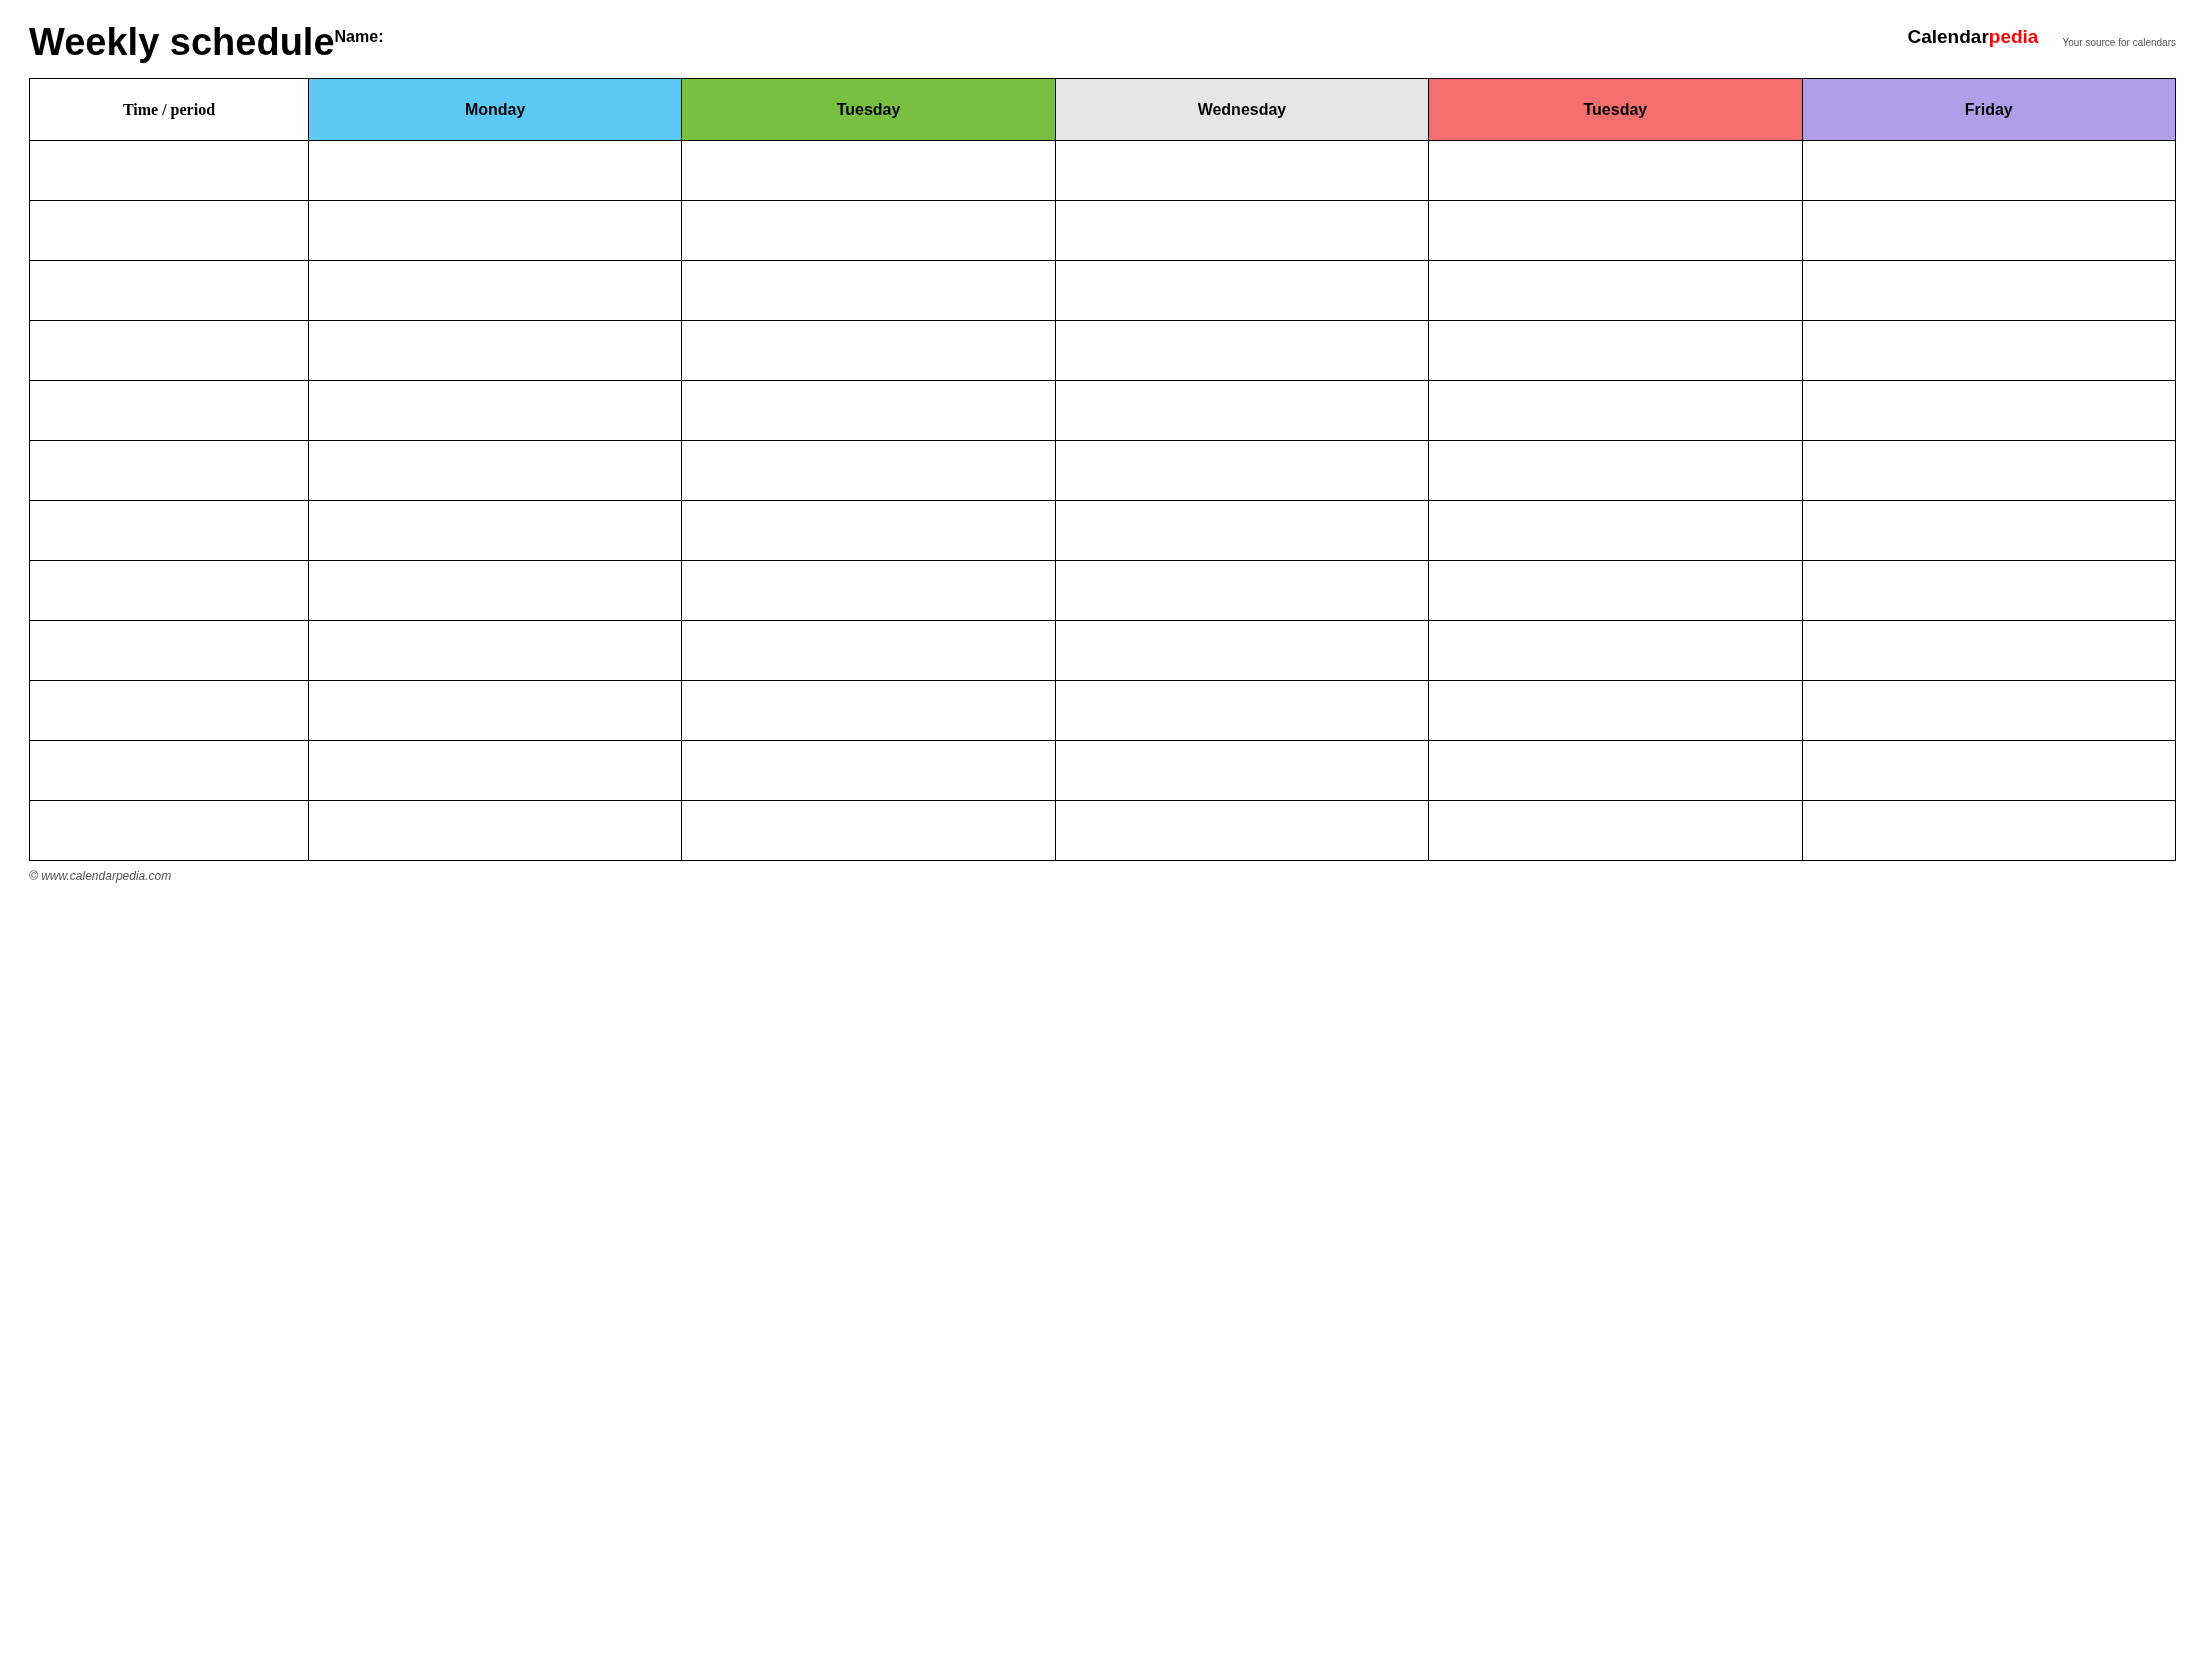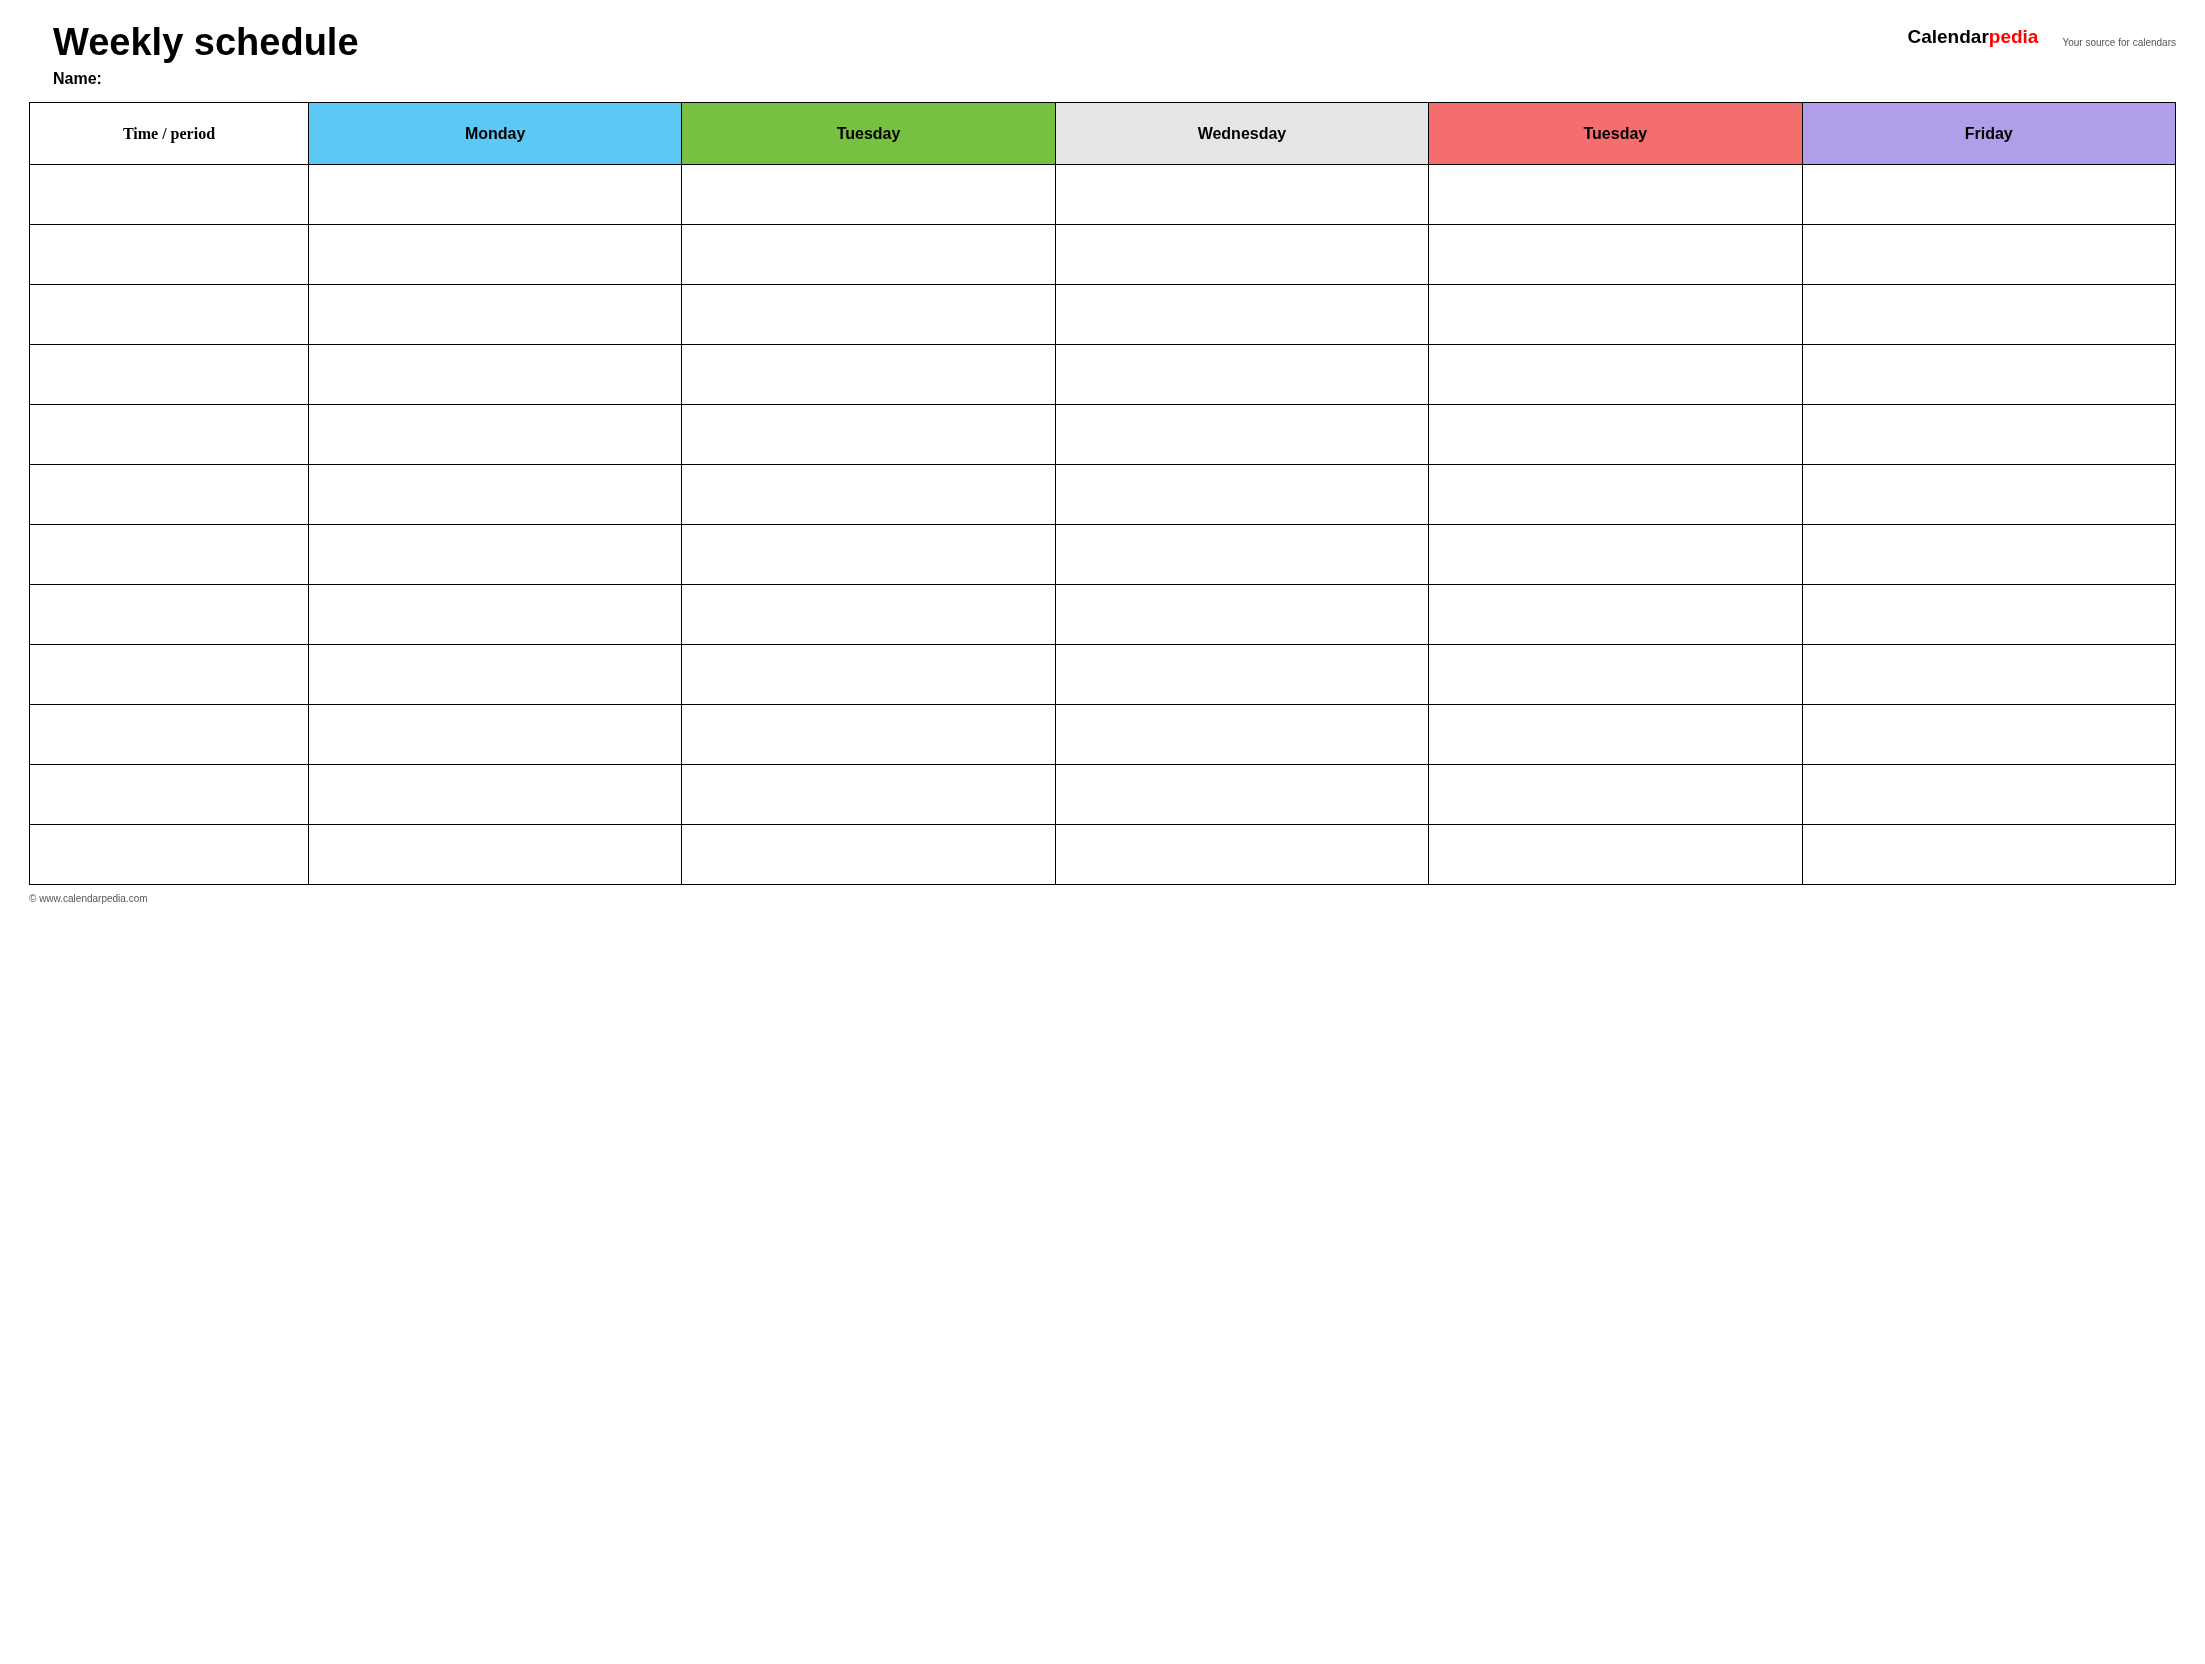--- a/index.html
+++ b/index.html
@@ -18,22 +18,21 @@
 
     .header {
       display: flex;
       justify-content: space-between;
       align-items: flex-start;
       margin-bottom: 7.3px;
     }
 
     .title-section {
       display: flex;
-      flex-direction: column;
-      margin-left: 24px;
+      flex-direction: row;
     }
 
     .main-title {
       font-size: 38px;
       font-weight: bold;
       color: #000000;
       line-height: 1.1;
     }
 
     .name-label {
@@ -131,22 +130,23 @@
       width: 17.4%;
     }
 
     .schedule-table td {
       background-color: #ffffff;
       height: 60px;
     }
 
     .footer {
       margin-top: 7.3px;
-      font-size: 10px;
+      font-size: 12px;
       color: #555555;
+      font-style: italic;
     }
   </style>
 </head>
 <body>
 
 <div>
   <div class="header">
     <div class="title-section">
       <h1 class="main-title">Weekly schedule</h1>
       <div class="name-label">Name:</div>

